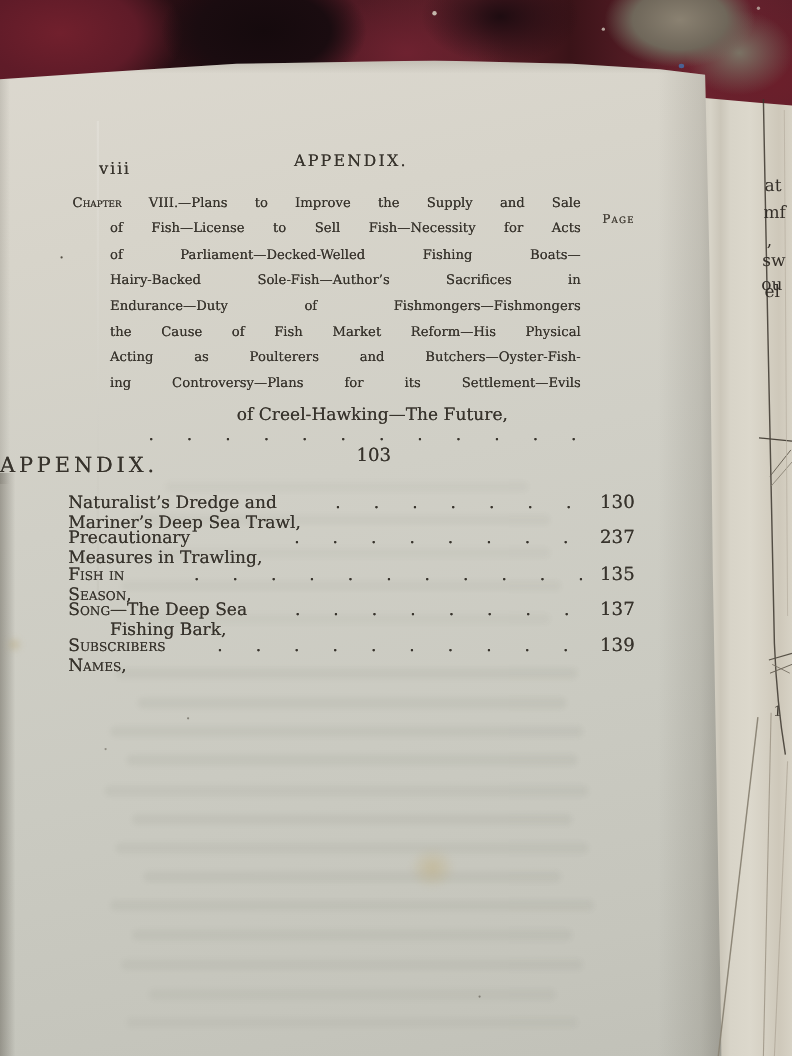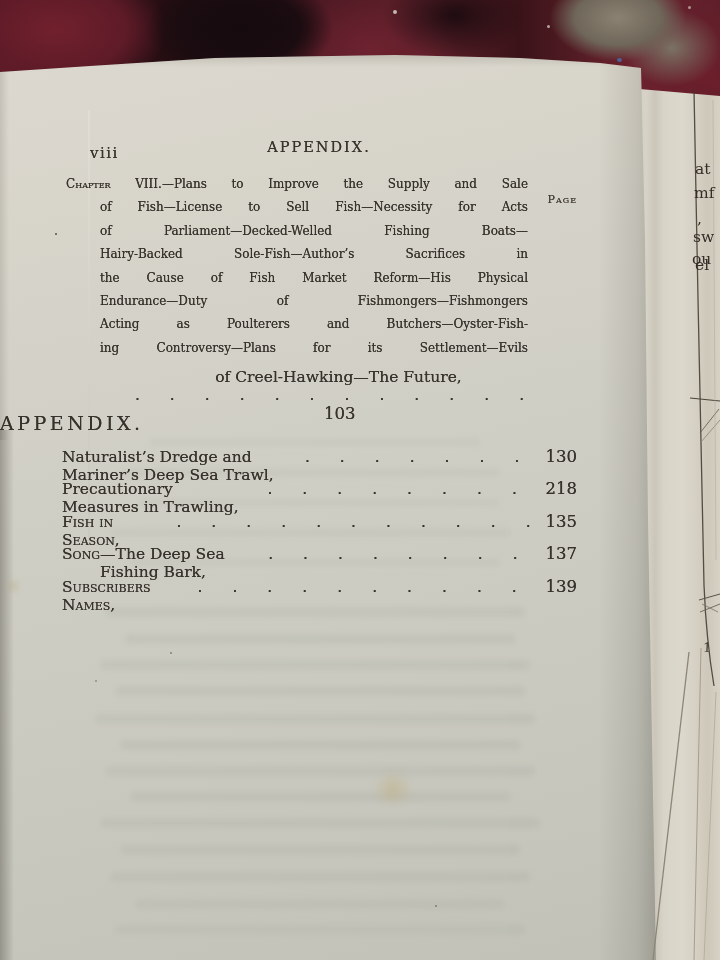--- a/index.html
+++ b/index.html
@@ -133,22 +133,22 @@
 
   <div class="ink running-header">APPENDIX.</div>
 
   <div class="ink page-label sc">Page</div>
 
   <div class="ink chapter" id="chapter-lines">
       <div class="toc-line"><span class="sc">Chapter</span><span> VIII.—Plans to Improve the Supply and Sale</span></div>
       <div class="toc-line indent"><span>of Fish—License to Sell Fish—Necessity for Acts</span></div>
       <div class="toc-line indent"><span>of Parliament—Decked-Welled Fishing Boats—</span></div>
       <div class="toc-line indent"><span>Hairy-Backed Sole-Fish—Author’s Sacrifices in</span></div>
+      <div class="toc-line indent"><span>Endurance—Duty of Fishmongers—Fishmongers</span></div>
       <div class="toc-line indent"><span>the Cause of Fish Market Reform—His Physical</span></div>
-      <div class="toc-line indent"><span>Endurance—Duty of Fishmongers—Fishmongers</span></div>
       <div class="toc-line indent"><span>Acting as Poulterers and Butchers—Oyster-Fish-</span></div>
       <div class="toc-line indent"><span>ing Controversy—Plans for its Settlement—Evils</span></div>
     </div>
 
   <div class="ink chapter-last">
     <span>of Creel-Hawking—The Future,</span>
     <span class="leader">............</span>
     <span class="pageno">103</span>
   </div>
 
@@ -156,21 +156,21 @@
 
   <div class="ink appendix-list" id="appendix-rows">
       <div class="appendix-row">
         <span class="">Naturalist’s Dredge and Mariner’s Deep Sea Trawl,</span>
         <span class="leader">............</span>
         <span class="pageno">130</span>
       </div>
       <div class="appendix-row">
         <span class="">Precautionary Measures in Trawling,</span>
         <span class="leader">............</span>
-        <span class="pageno">218</span>
+        <span class="pageno">237</span>
       </div>
       <div class="appendix-row">
         <span class="sc">Fish in Season,</span>
         <span class="leader">............</span>
         <span class="pageno">135</span>
       </div>
       <div class="appendix-row">
         <span class="sc">Song</span>
         <span class="">—The Deep Sea Fishing Bark,</span>
         <span class="leader">............</span>

